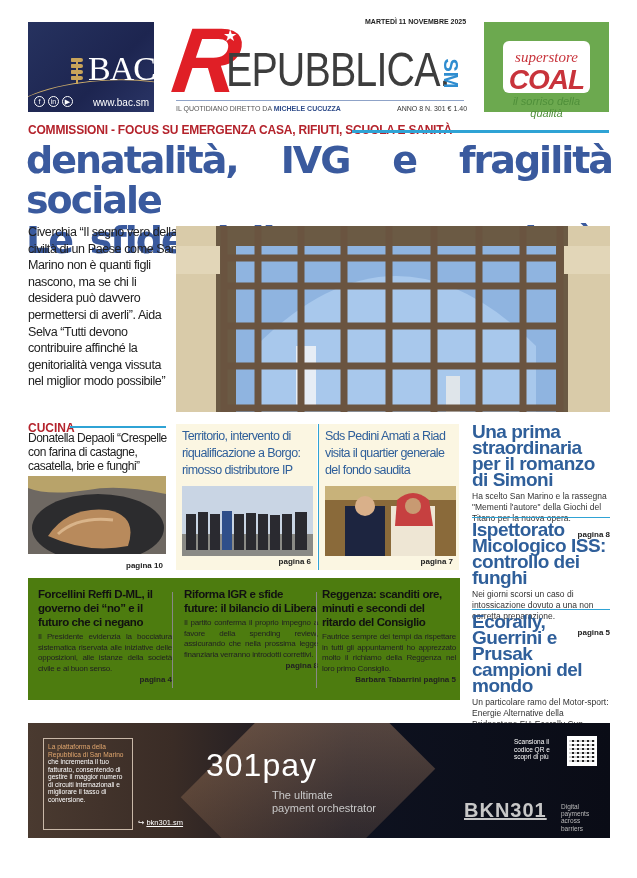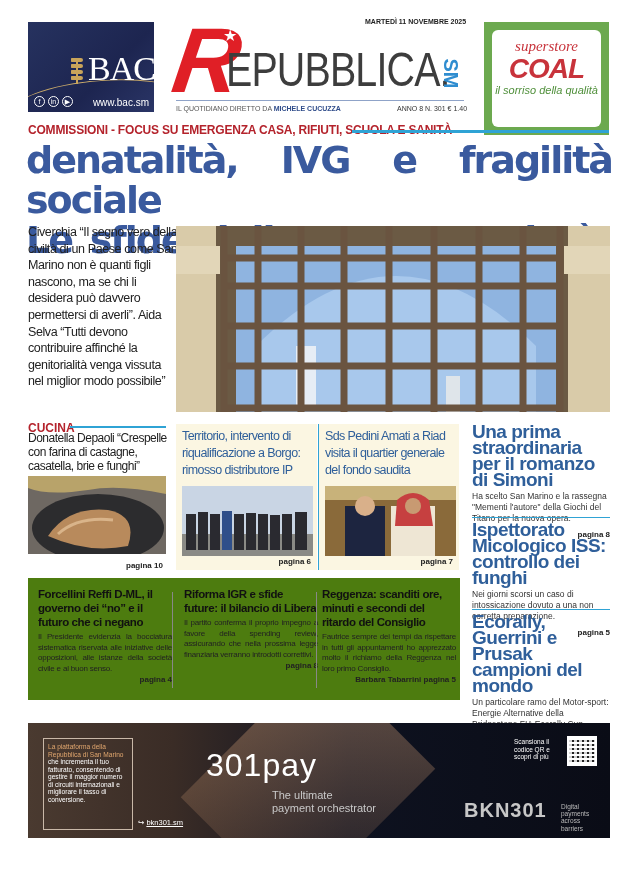--- a/index.html
+++ b/index.html
@@ -23,21 +23,21 @@
   .logo .bigR { position:absolute; left:2px; top:-10px; font-family:"Liberation Sans",sans-serif; font-weight:bold; font-style:italic; font-size:92px; color:#e01f26; transform: skewX(-8deg); letter-spacing:-4px; }
   .logo .star { position:absolute; left:51px; top:8px; color:#fff; font-size:16px; }
   .logo .rest { position:absolute; left:54px; top:24px; font-size:48px; color:#3d3d3d; letter-spacing:-1px; font-family:"Liberation Sans Narrow","Liberation Sans",sans-serif; transform: scaleX(0.82); transform-origin:left; }
   .logo .sm { position:absolute; left:263px; top:44px; font-size:20px; font-weight:bold; color:#2f8dd0; transform: rotate(90deg); }
   .date { left: 365px; top: 18px; font-size: 7px; font-weight: bold; color:#222; }
   .tagline-rule { left: 176px; top: 100px; width: 288px; height: 1px; background:#8fa3c8; }
   .tagline { left: 176px; top: 105px; font-size: 7px; color:#555; }
   .tagline b { color:#2f4c8a; }
   .issue { left: 397px; top: 105px; font-size: 7px; color:#333; }
 
-  .coal { left: 484px; top: 22px; width: 125px; height: 113px; background:#6ca94f; padding:8px; }
+  .coal { left: 484px; top: 22px; width: 125px; height: 90px; background:#6ca94f; padding:19px; }
   .coal .inner { width:100%; height:100%; background:#fff; border-radius:6px; text-align:center; padding-top:8px; }
   .coal .s1 { font-family:"Liberation Serif",serif; font-style:italic; color:#c8333b; font-size:15px; }
   .coal .s2 { font-weight:bold; font-style:italic; color:#c8333b; font-size:28px; line-height:28px; letter-spacing:-1px; }
   .coal .s3 { font-style:italic; color:#4f8f3a; font-size:11px; margin-top:1px; }
 
   
   .kicker { left: 28px; top: 123px; font-size: 12px; font-weight: bold; color:#b4232c; letter-spacing:-0.2px; }
   .kicker-rule { left: 352px; top: 130px; width: 257px; height: 3px; background:#2fa3d5; }
   .headline { left: 26px; top: 140px; width: 586px; font-family:"DejaVu Sans",sans-serif; font-weight: bold; color:#3a5a9e; font-size: 38px; line-height: 40px; letter-spacing:-2px; text-align: justify; text-align-last: justify; }
 
@@ -79,21 +79,21 @@
   .ad .box { position:absolute; left:15px; top:15px; width:90px; height:92px; border:1px solid #c9b8a8; padding:4px; font-size:6.6px; line-height:7.5px; color:#fff; }
   .ad .box .hl { color:#e0a66e; }
   .ad .link { position:absolute; left:110px; top:95px; font-size:7.5px; color:#fff; }
   .ad .link u { text-decoration: underline; }
   .ad .brand { position:absolute; left:178px; top:24px; font-size:32px; color:#fff; letter-spacing:1px; }
   .ad .sub { position:absolute; left:244px; top:66px; font-size:11px; line-height:13px; color:#c9c9c9; }
   .ad .qrtext { position:absolute; left:486px; top:15px; font-size:6.5px; line-height:7.5px; color:#fff; }
   .ad .qr { position:absolute; left:539px; top:13px; width:30px; height:30px; background:
       repeating-linear-gradient(0deg,#fff 0 2px,#222 2px 4px), #fff; border:2px solid #fff; }
   .ad .qr::after { content:""; position:absolute; inset:0; background: repeating-linear-gradient(90deg, rgba(255,255,255,0.8) 0 3px, transparent 3px 5px); }
-  .ad .bkn { position:absolute; left:436px; top:76px; font-size:20px; font-weight:bold; color:#c7c7c7; letter-spacing:1px; }
+  .ad .bkn { position:absolute; left:436px; top:76px; font-size:20px; font-weight:bold; color:#c7c7c7; letter-spacing:1px;text-decoration:underline; }
   .ad .tag { position:absolute; left:533px; top:80px; font-size:6.5px; line-height:7.2px; color:#bbb; }
 </style>
 </head>
 <body>
 
 <div class="abs bac">
   <div class="swoosh"></div>
   <div class="wheat">
       <b></b>
       <i></i>

